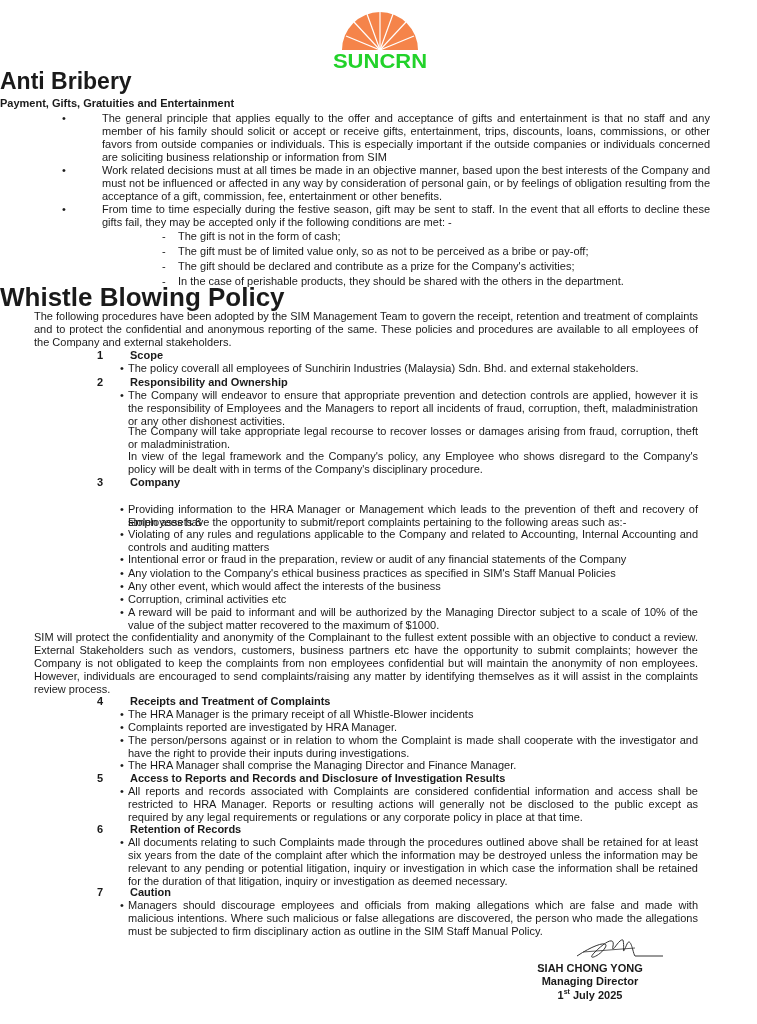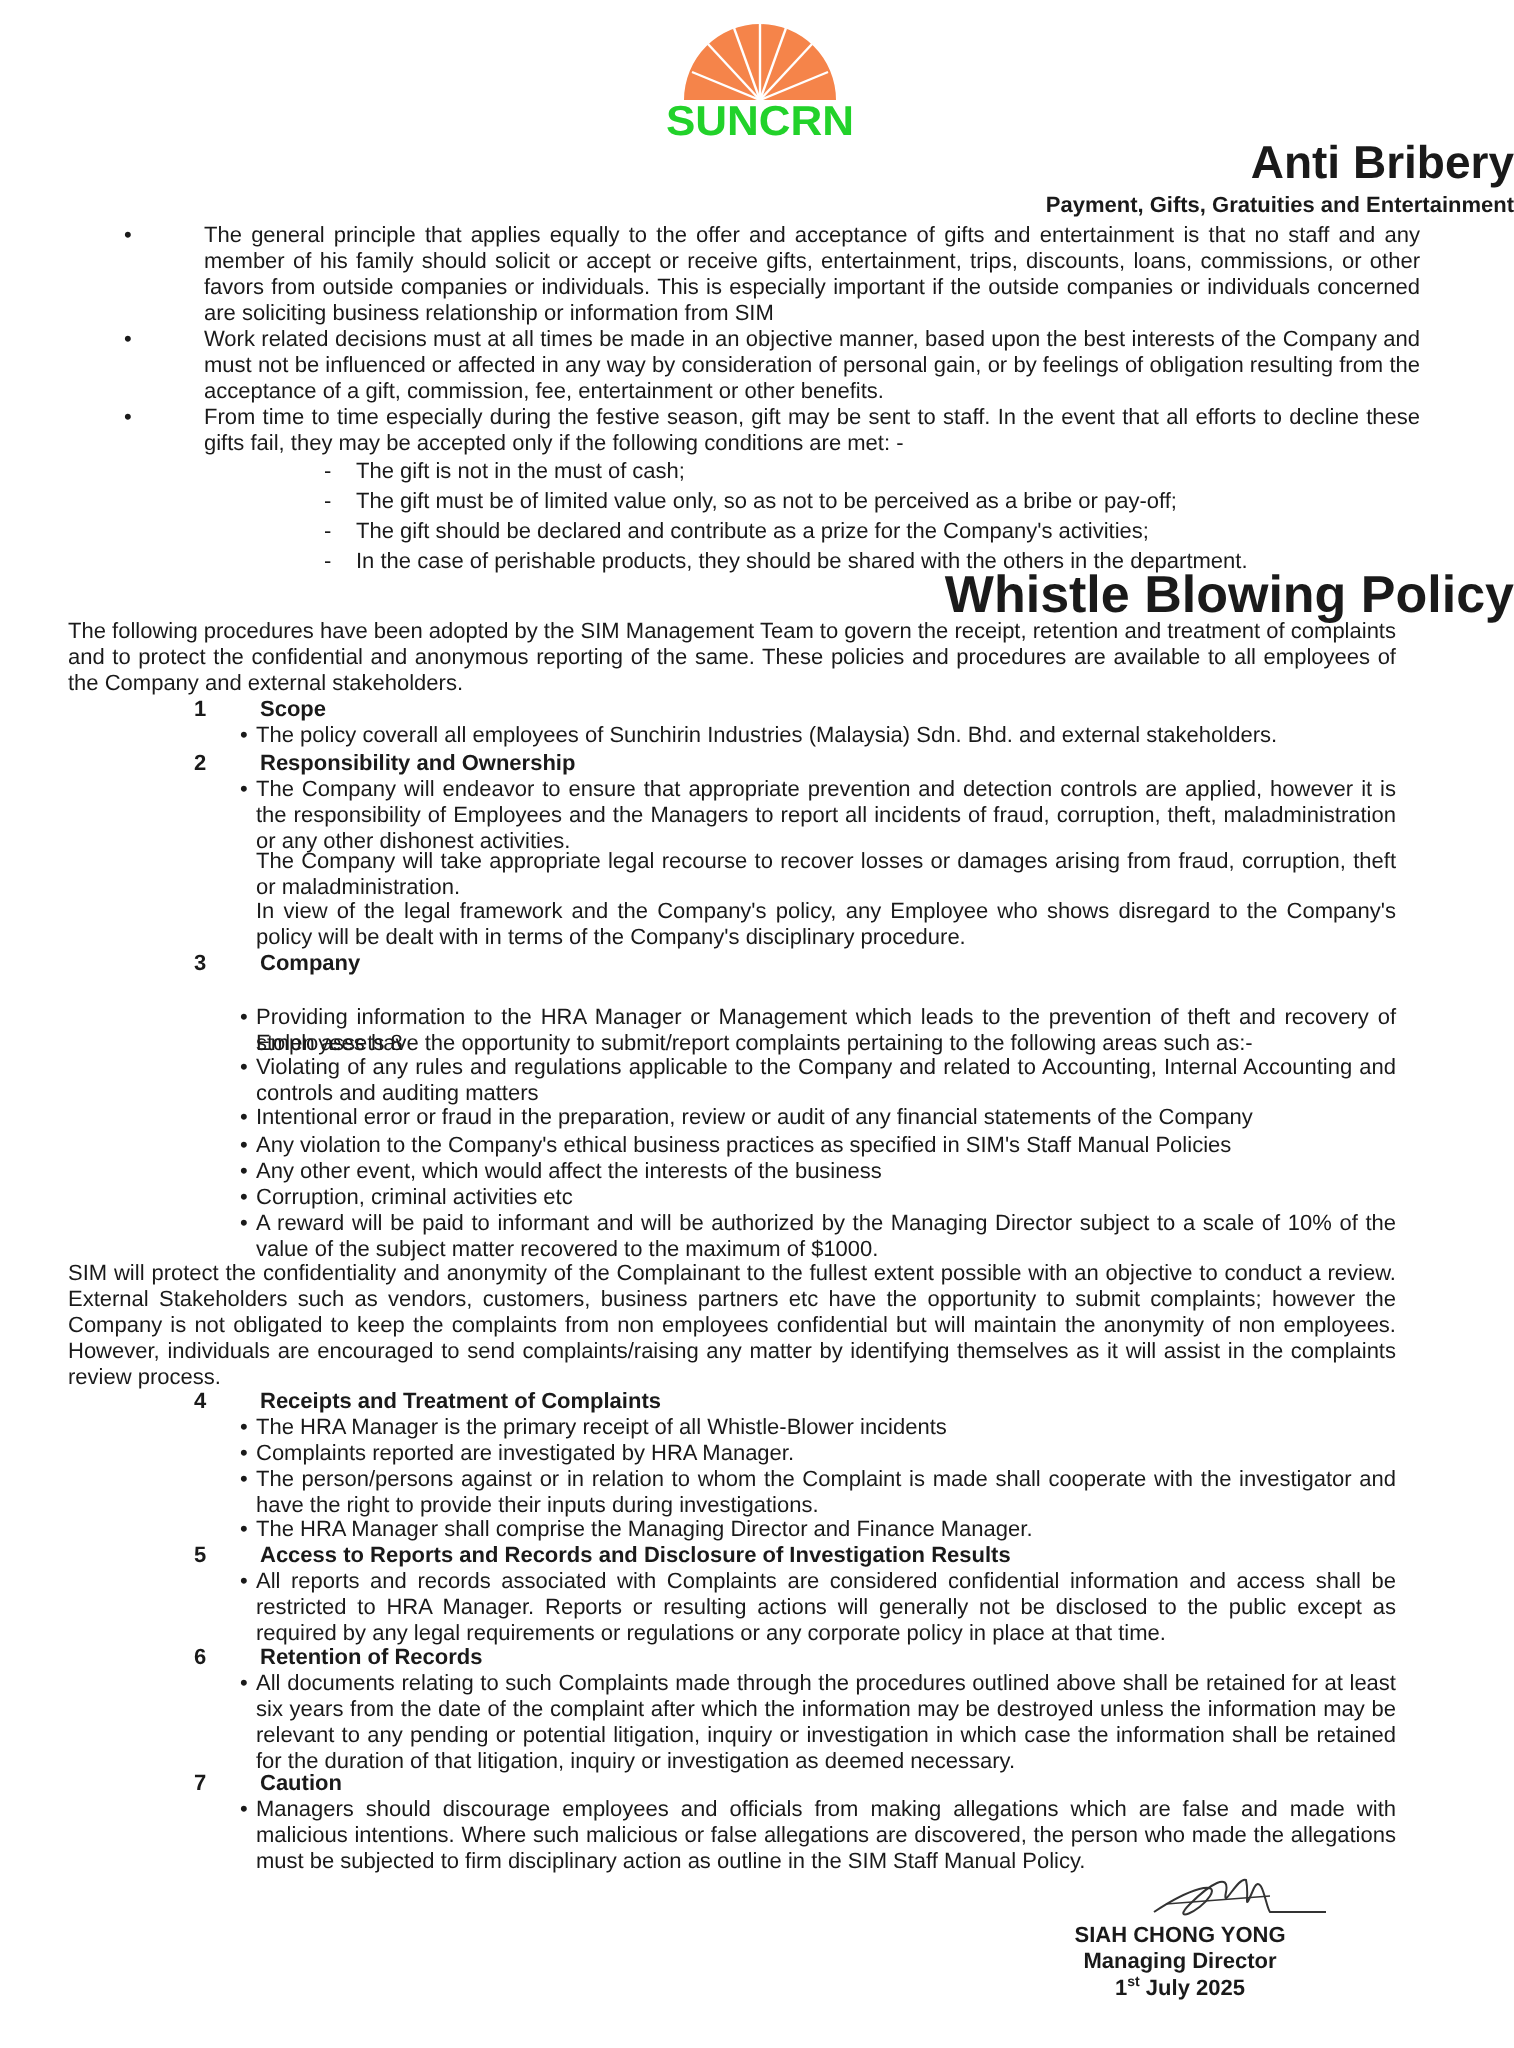--- a/index.html
+++ b/index.html
@@ -2,21 +2,21 @@
 <html><head>
 <meta charset="utf-8">
 <style>
   html, body { margin:0; padding:0; background:#ffffff; }
   body { width:757px; height:1024px; position:relative; overflow:hidden;
          font-family:"Liberation Sans", sans-serif; color:#1a1a1a; }
   .logo { position:absolute; left:322px; top:8px; width:116px; height:62px; }
   .logo-text { position:absolute; left:0; top:40px; width:116px; text-align:center;
                font-family:"Liberation Sans", sans-serif; font-weight:bold; font-size:22px;
                color:#22d22a; letter-spacing:0px; transform:scaleY(0.95); }
-  .h1 { position:absolute; left:0; width:757px; text-align:right; font-weight:bold; }
+  .h1 { position:absolute; left:0; width:757px; text-align:left; font-weight:bold; }
   .t-anti { top:68px; font-size:23px; }
   .t-sub { top:97px; font-size:11px; }
   .t-wb { top:282px; font-size:26px; }
   .p { position:absolute; font-size:11px; line-height:13px; text-align:justify; }
   .b1 { left:62px; }
   .btxt { left:90px; width:608px;margin-left:12px; }
   .dash { left:162px; font-size:11px; }
   .dtxt { left:178px; font-size:11px; }
   .intro { left:34px; width:664px; }
   .num { left:97px; font-weight:bold; font-size:11px; }
@@ -50,21 +50,21 @@
 <div class="h1 t-sub">Payment, Gifts, Gratuities and Entertainment</div>
 
 <div class="p b1" style="top:112px">•</div>
 <div class="p btxt" style="top:112px">The general principle that applies equally to the offer and acceptance of gifts and entertainment is that no staff and any member of his family should solicit or accept or receive gifts, entertainment, trips, discounts, loans, commissions, or other favors from outside companies or individuals. This is especially important if the outside companies or individuals concerned are soliciting business relationship or information from SIM</div>
 <div class="p b1" style="top:164px">•</div>
 <div class="p btxt" style="top:164px">Work related decisions must at all times be made in an objective manner, based upon the best interests of the Company and must not be influenced or affected in any way by consideration of personal gain, or by feelings of obligation resulting from the acceptance of a gift, commission, fee, entertainment or other benefits.</div>
 <div class="p b1" style="top:203px">•</div>
 <div class="p btxt" style="top:203px">From time to time especially during the festive season, gift may be sent to staff.  In the event that all efforts to decline these gifts fail, they may be accepted only if the following conditions are met: -</div>
 
 <div class="p dash" style="top:230px">-</div>
-<div class="p dtxt" style="top:230px">The gift is not in the must of cash;</div>
+<div class="p dtxt" style="top:230px">The gift is not in the form of cash;</div>
 <div class="p dash" style="top:245px">-</div>
 <div class="p dtxt" style="top:245px">The gift must be of limited value only, so as not to be perceived as a bribe or pay-off;</div>
 <div class="p dash" style="top:260px">-</div>
 <div class="p dtxt" style="top:260px">The gift should be declared and contribute as a prize for the Company's activities;</div>
 <div class="p dash" style="top:275px">-</div>
 <div class="p dtxt" style="top:275px">In the case of perishable products, they should be shared with the others in the department.</div>
 
 <div class="h1 t-wb">Whistle Blowing Policy</div>
 <div class="p intro" style="top:310px">The following procedures have been adopted by the SIM Management Team to govern the receipt, retention and treatment of complaints and to protect the confidential and anonymous reporting of the same. These policies and procedures are available to all employees of the Company and external stakeholders.</div>
 

